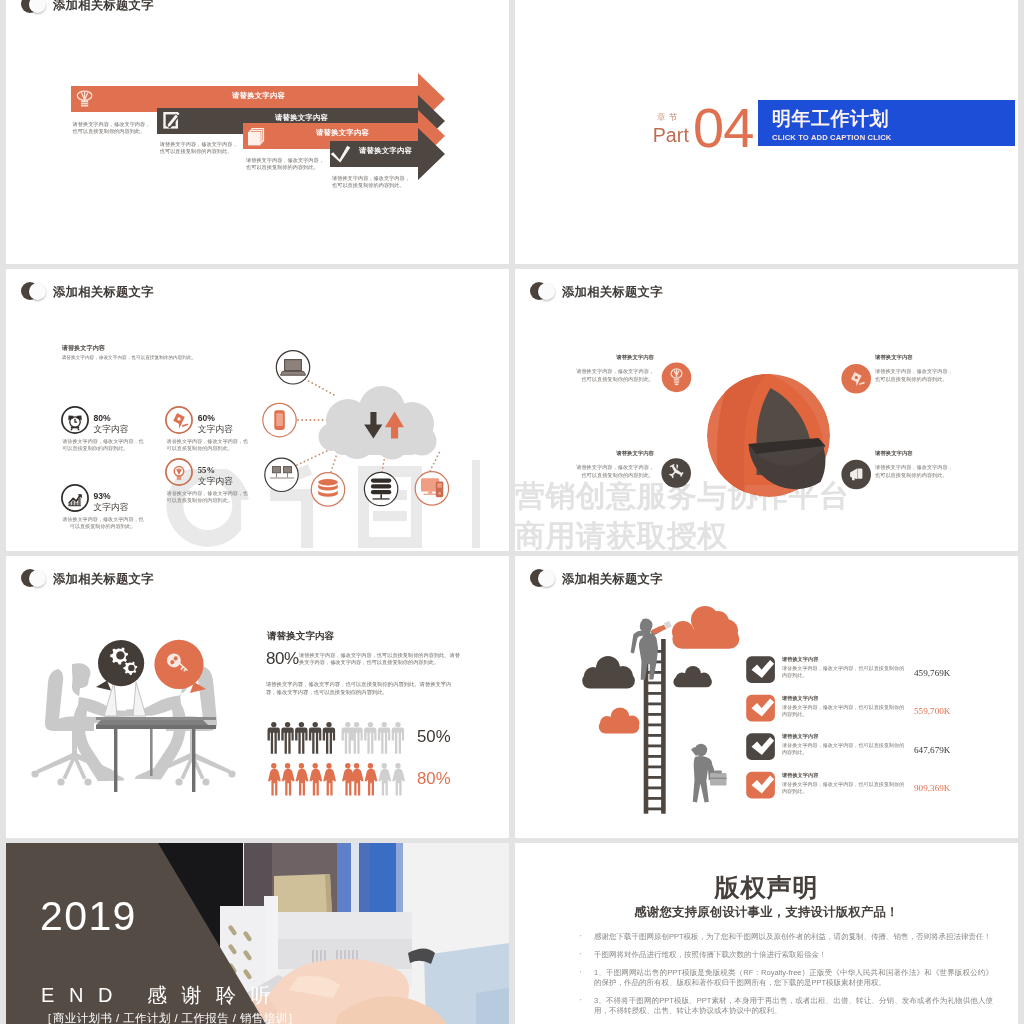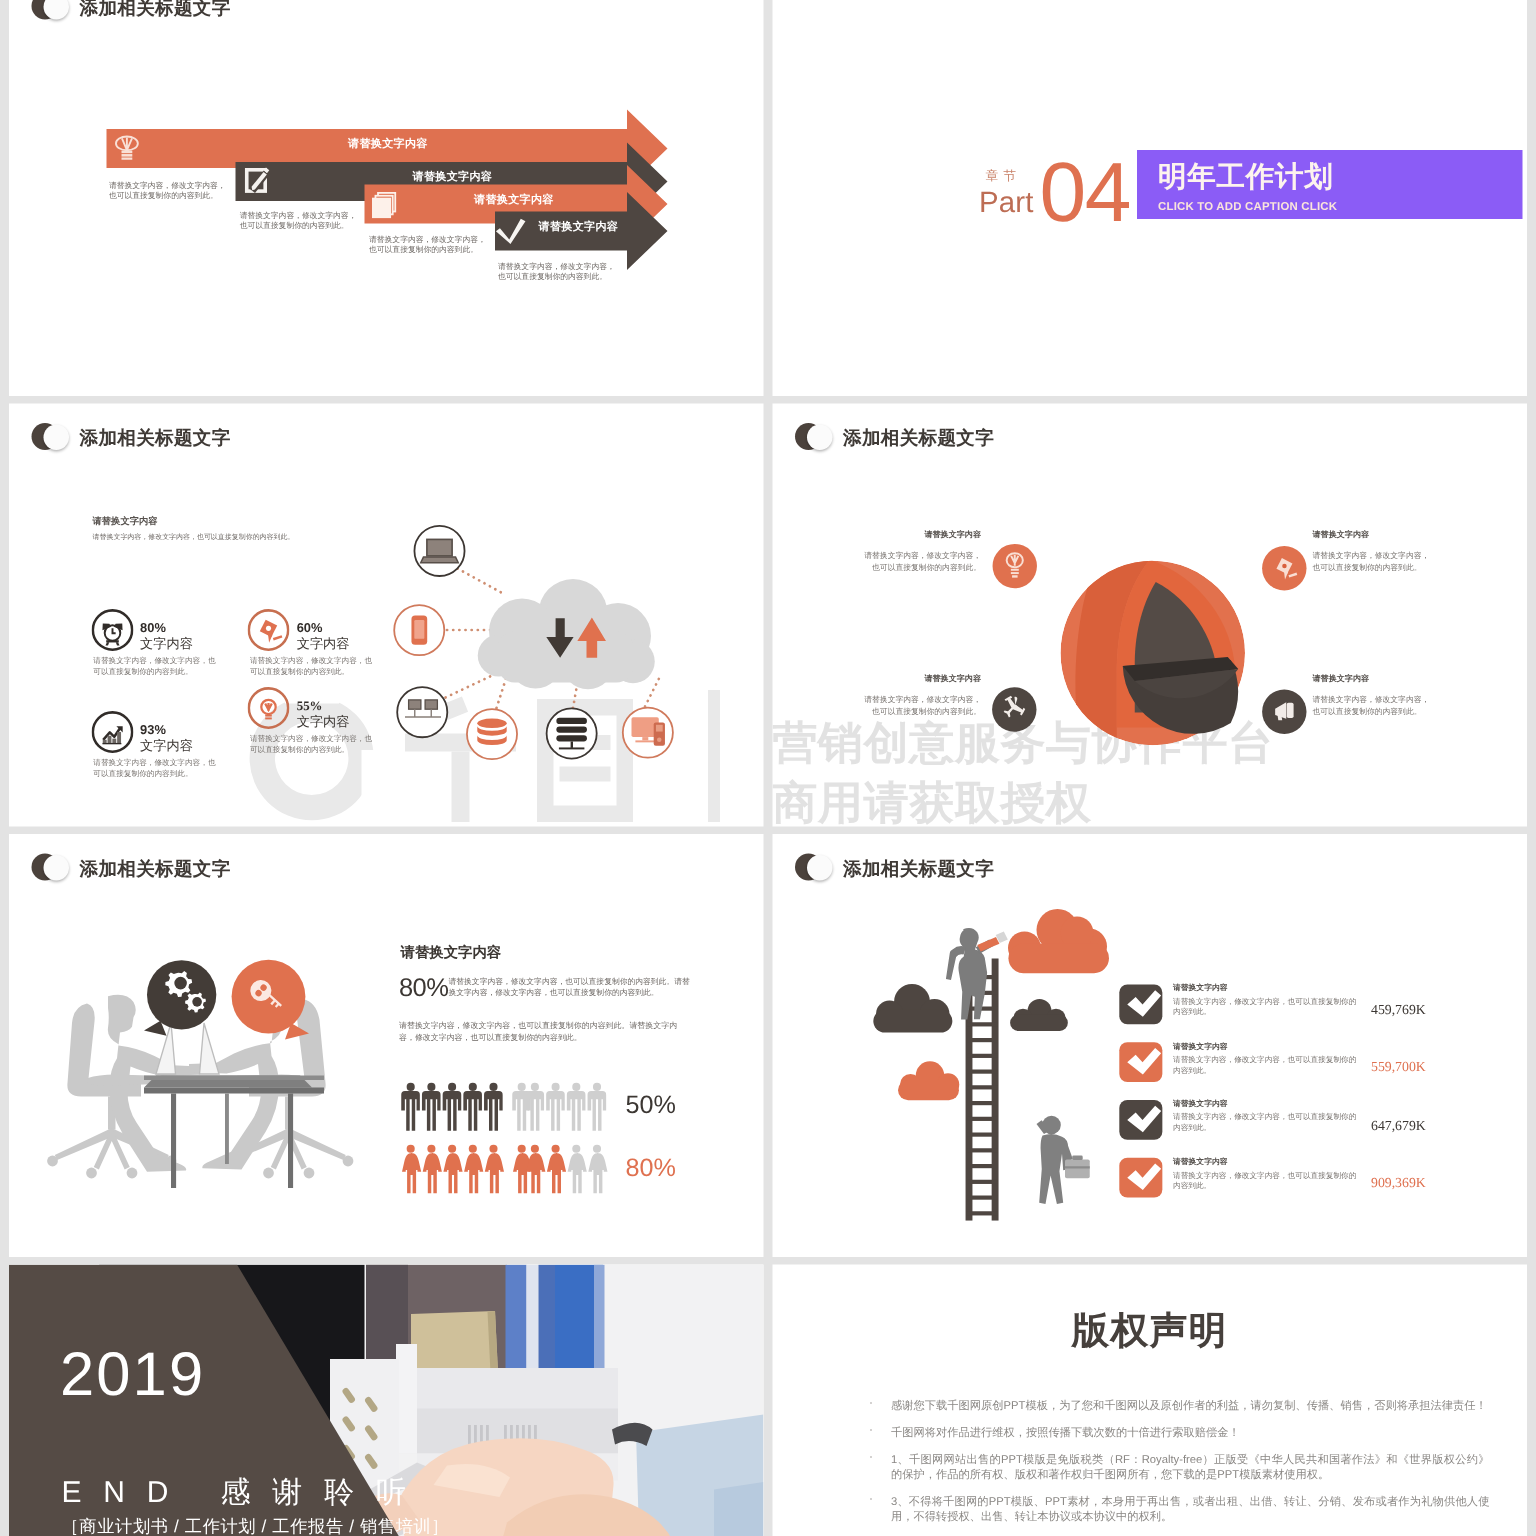--- a/index.html
+++ b/index.html
@@ -16,21 +16,21 @@
          letter-spacing:.2px;white-space:nowrap;line-height:17px;}
   .wm-layer{position:absolute;left:0;top:0;width:1024px;height:1024px;pointer-events:none;}
   .wm-l1{position:absolute;left:515px;top:480px;font-size:29.9px;font-weight:bold;color:#e2e2e2;line-height:32px;letter-spacing:.5px;white-space:nowrap;}
   .wm-l2{position:absolute;left:515px;top:520px;font-size:29.9px;font-weight:bold;color:#e2e2e2;line-height:32px;letter-spacing:.5px;white-space:nowrap;}
   .ar-lbl{position:absolute;font-size:7.4px;font-weight:bold;color:#fff;letter-spacing:.2px;white-space:nowrap;line-height:8px;}
   .ar-cap{position:absolute;font-size:5.2px;color:#6f6a66;line-height:6.9px;white-space:nowrap;}
   
   .s2-cn{position:absolute;left:142px;top:130.6px;font-size:8.6px;color:#c9836a;letter-spacing:3.2px;line-height:9px;}
   .s2-part{position:absolute;left:137.7px;top:142px;font-size:19.6px;color:#bd6d54;line-height:22px;letter-spacing:.1px;}
   .s2-num{position:absolute;left:178px;top:118px;font-size:56px;color:#df7150;line-height:56px;font-weight:300;letter-spacing:-1px;}
-  .s2-box{position:absolute;left:243px;top:118px;width:257px;height:46px;background:#8b5cf6;text-align:center;}
+  .s2-box{position:absolute;left:243px;top:118px;width:257px;height:46px;background:#1d4ed8;text-align:center;}
   .s2-title{position:absolute;left:14px;top:9px;font-size:19px;color:#fdf3ee;font-weight:bold;letter-spacing:.5px;line-height:20px;}
   .s2-sub{position:absolute;left:14px;top:32.5px;font-size:7.6px;color:#fbe5db;font-weight:bold;letter-spacing:.15px;line-height:9px;}
   
   .s3-intro-t{position:absolute;left:55.7px;top:75px;font-size:6.2px;color:#57524e;font-weight:bold;line-height:7px;white-space:nowrap;}
   .s3-intro-b{position:absolute;left:55.7px;top:84.9px;font-size:4.65px;color:#6f6a66;line-height:7px;white-space:nowrap;}
   .s3-stat{position:absolute;width:100px;height:58px;}
   .stc{position:absolute;left:0;top:0;}
   .s3-pct{position:absolute;left:32.5px;top:6.5px;font-size:8.6px;font-weight:bold;color:#312c29;line-height:10px;white-space:nowrap;}
   .s3-lab{position:absolute;left:32.5px;top:17.5px;font-size:8.8px;color:#3c3733;line-height:10px;white-space:nowrap;}
   .s3-desc{position:absolute;left:1.3px;top:32px;font-size:5.1px;color:#78736f;line-height:7px;white-space:nowrap;}
@@ -280,21 +280,21 @@
         <circle cx="14" cy="12.9" r="1.7" fill="#fff"></circle>
       </svg>
       <div class="s3-pct">60%</div>
       <div class="s3-lab">文字内容</div>
       <div class="s3-desc">
         <div>请替换文字内容，修改文字内容，也</div>
         <div>可以直接复制你的内容到此。</div>
       </div>
     </div>
 
-    <div class="s3-stat" style="left:54.9px;top:205px;">
+    <div class="s3-stat" style="left:54.9px;top:215px;text-align:center;">
       <svg class="stc" width="28" height="28" viewBox="0 0 28 28">
         <circle cx="14" cy="14" r="13.1" fill="none" stroke="#312c29" stroke-width="1.7"></circle>
         <g>
           <path d="M7.8 19.2 L12.2 14.3 L15.2 17.2 L19.2 11.2" stroke="#312c29" stroke-width="1.7" fill="none" stroke-linejoin="round"></path>
           <path d="M16.6 10.2 l4.2 0 l0 4.2 Z" fill="#312c29"></path>
           <g fill="#6d6864">
             <rect x="7.5" y="19.2" width="2.6" height="2.5"></rect>
             <rect x="10.7" y="16.5" width="2.6" height="5.2"></rect>
             <rect x="13.9" y="18.4" width="2.6" height="3.3"></rect>
             <rect x="17.1" y="14" width="2.6" height="7.7"></rect>
@@ -741,20 +741,21 @@
 
       <path d="M0 0 H152 L320 282 H0 Z" fill="#554b45"></path>
     </svg>
     <div class="s7-year">2019</div>
     <div class="s7-end">E N D &nbsp; 感 谢 聆 听</div>
     <div class="s7-tag">［商业计划书 / 工作计划 / 工作报告 / 销售培训］</div>
   </div>
 
   <div class="slide" id="sl8" style="left:515px;top:843px;">
     <div class="s8-title">版权声明</div>
+    <div class="s8-sub">感谢您支持原创设计事业，支持设计版权产品！</div>
     <ul class="s8-list">
       <li>感谢您下载千图网原创PPT模板，为了您和千图网以及原创作者的利益，请勿复制、传播、销售，否则将承担法律责任！</li>
       <li>千图网将对作品进行维权，按照传播下载次数的十倍进行索取赔偿金！</li>
       <li>1、千图网网站出售的PPT模版是免版税类（RF：Royalty-free）正版受《中华人民共和国著作法》和《世界版权公约》的保护，作品的所有权、版权和著作权归千图网所有，您下载的是PPT模版素材使用权。</li>
       <li>3、不得将千图网的PPT模版、PPT素材，本身用于再出售，或者出租、出借、转让、分销、发布或者作为礼物供他人使用，不得转授权、出售、转让本协议或本协议中的权利。</li>
     </ul>
   </div>
 
 </div>
 

